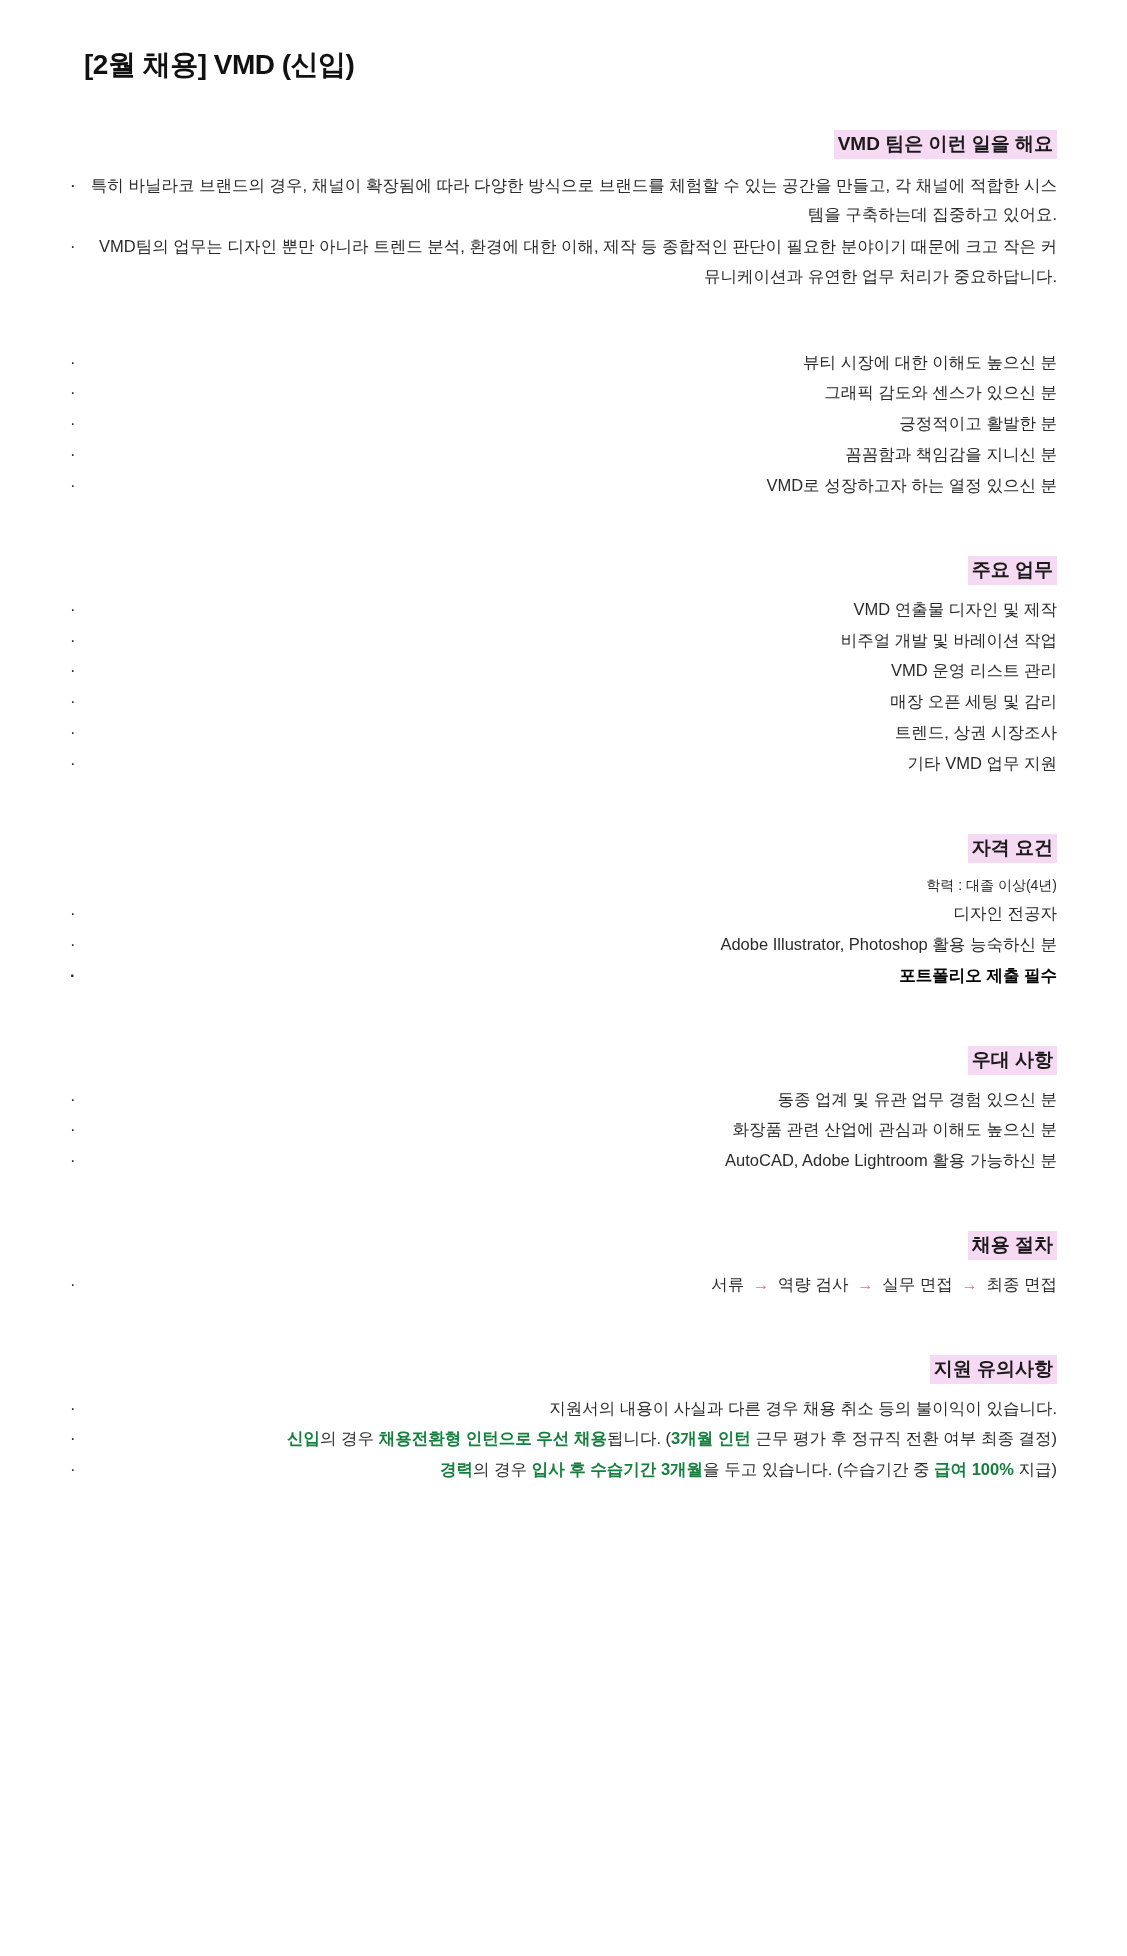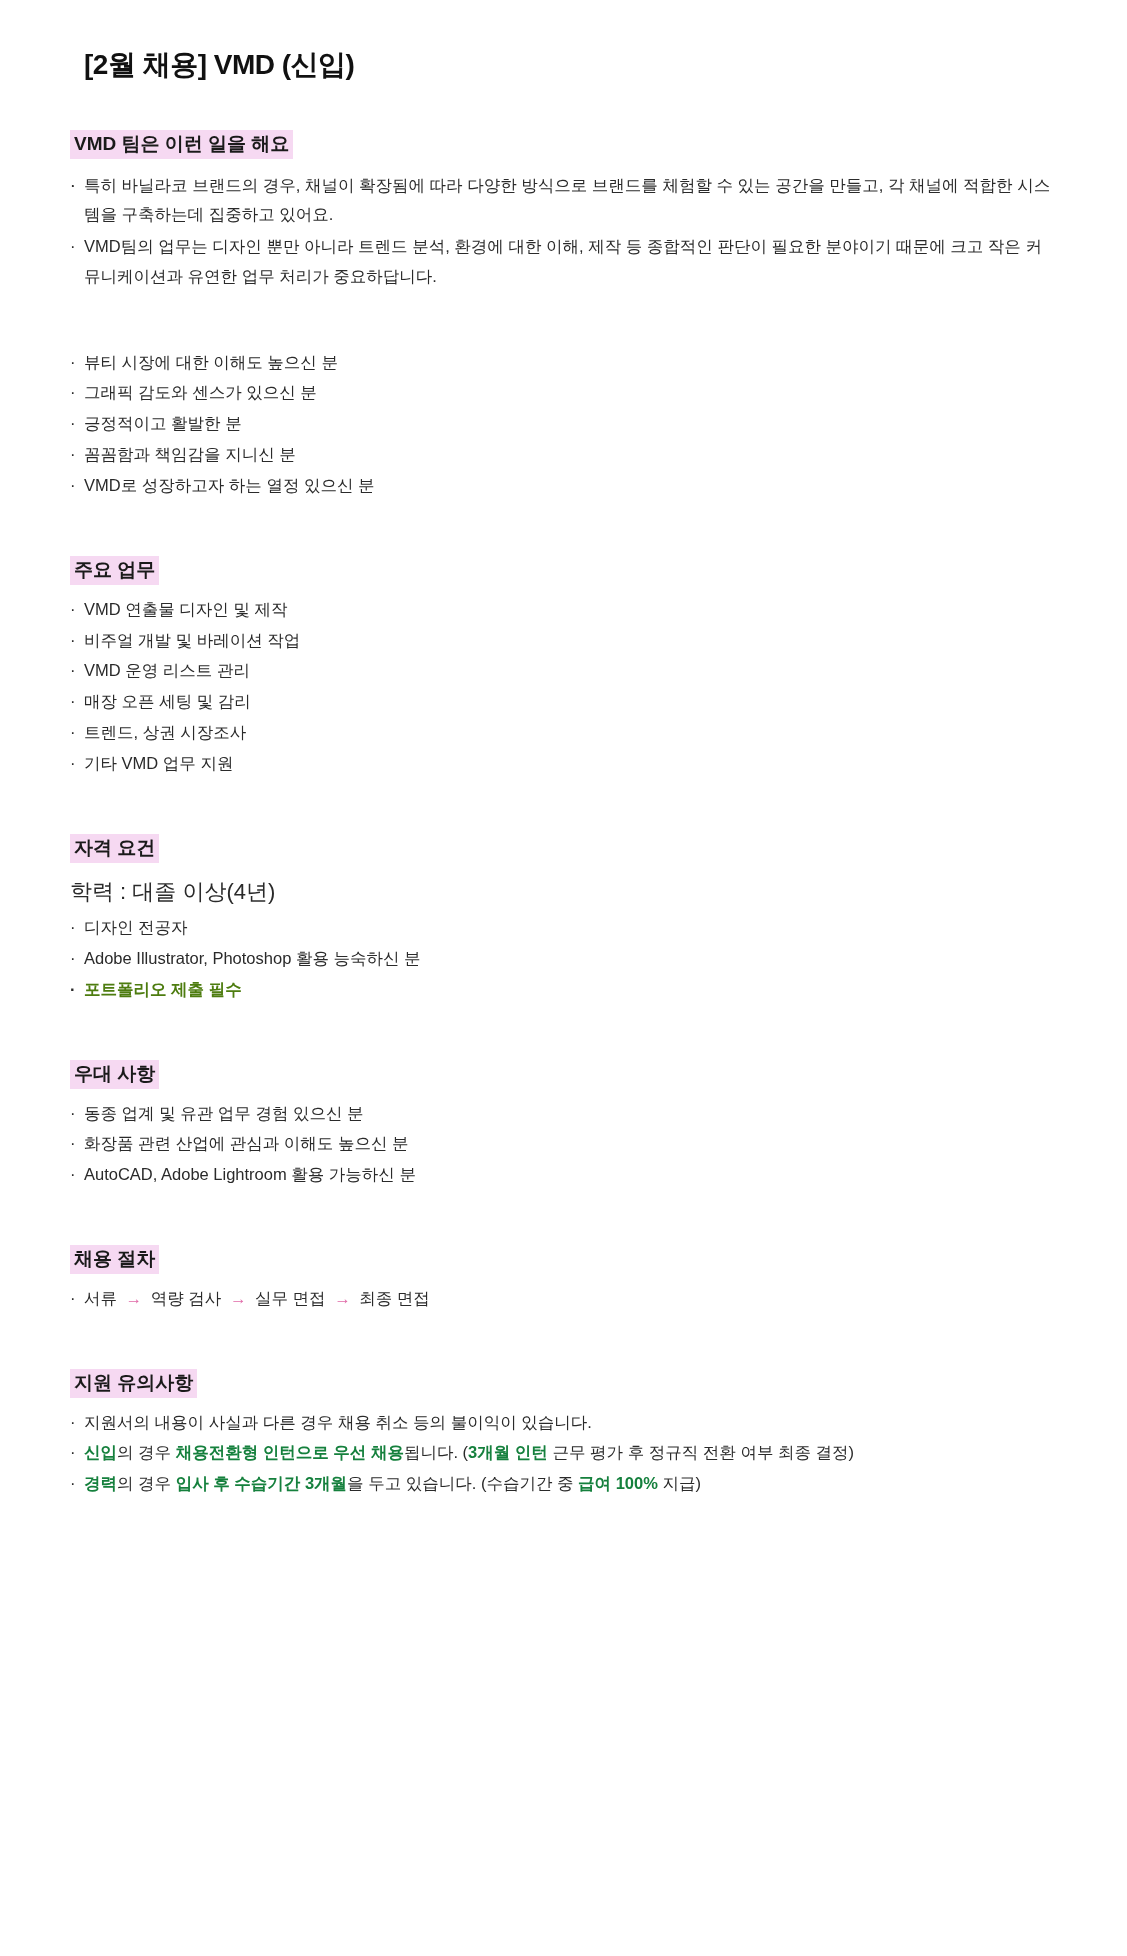--- a/index.html
+++ b/index.html
@@ -21,20 +21,21 @@
   }
   .doc-title {
     font-size: 28px;
     font-weight: 700;
     color: #111111;
     letter-spacing: -0.5px;
     margin: 10px 0 46px 14px;
   }
   .section {
     margin-bottom: 34px;
+    text-align: right;
   }
   .section-heading {
     display: inline-block;
     font-size: 19px;
     font-weight: 700;
     color: #1a1a1a;
     background: #f6d9f2;
     padding: 2px 4px 3px 4px;
     margin: 0 0 10px 0;
     line-height: 1.25;
@@ -52,27 +53,27 @@
     position: relative;
     margin-bottom: 2px;
   }
   .body-list li .bullet {
     position: absolute;
     left: 0;
     top: 0;
     color: #2a2a2a;
   }
   .note {
-    font-size: 22px;
+    font-size: 14px;
     line-height: 1.75;
     color: #2a2a2a;
     margin: 0 0 2px 0;
   }
   .red {
-    color: #4d7c0f;
+    color: #000000;
     font-weight: 700;
   }
   .bold {
     font-weight: 700;
     color: #15803d;
   }
   .arrow {
     color: #e06aa8;
     padding: 0 4px;
     font-weight: 700;

